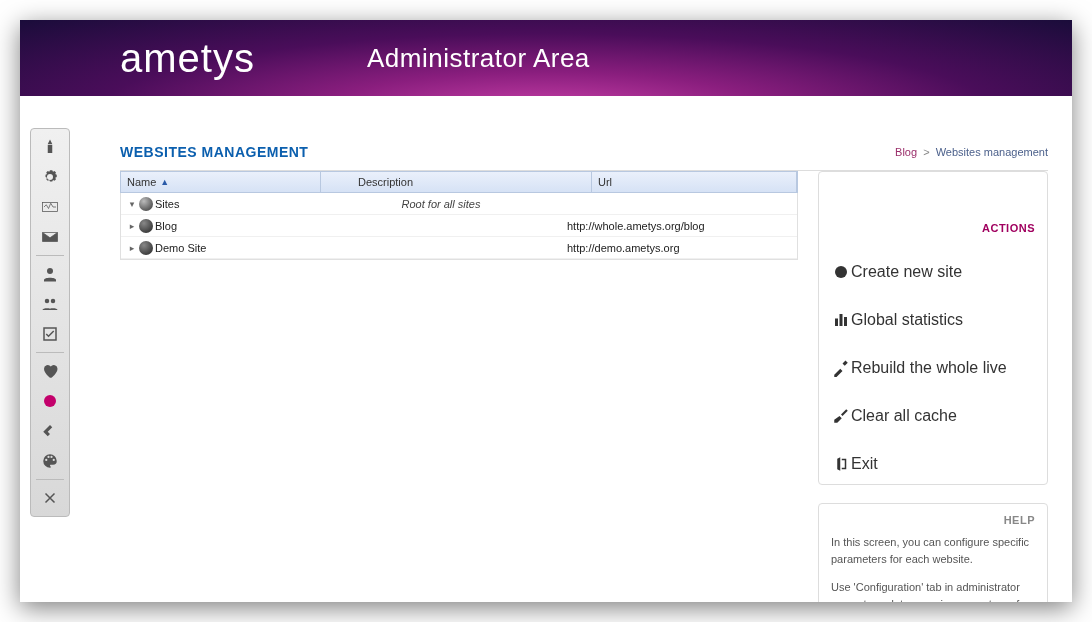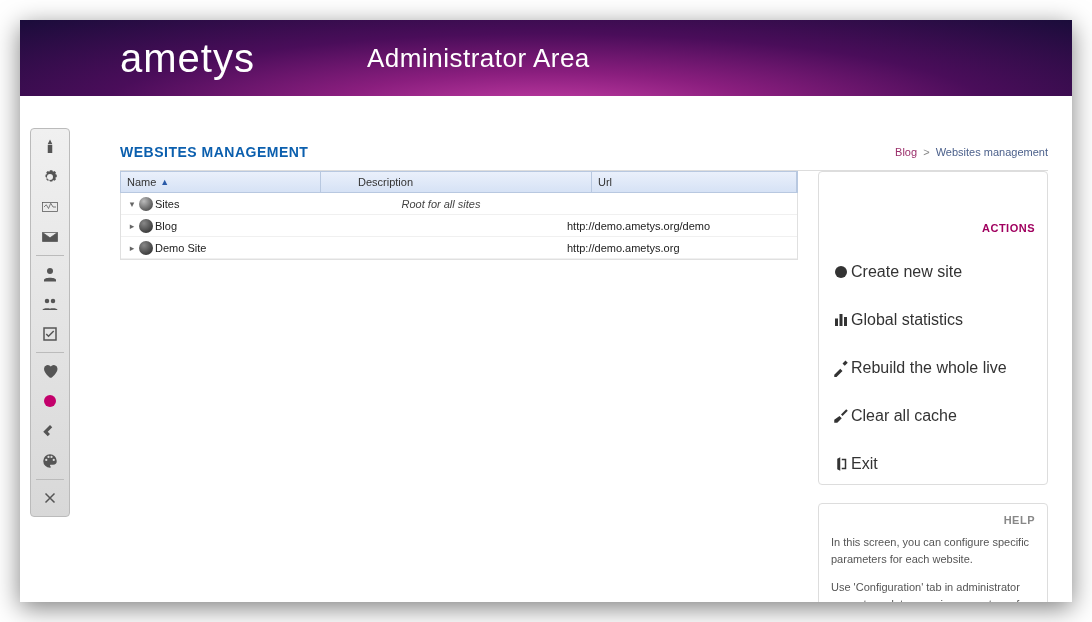--- a/index.html
+++ b/index.html
@@ -286,21 +286,21 @@
               <div class="cell cell-url"></div>
             </div>
 
             <div class="tree-row">
               <div class="cell cell-name depth-1">
                 <span class="tree-toggle">▸</span>
                 <span class="node-icon"></span>
                 <span>Blog</span>
               </div>
               <div class="cell cell-desc"></div>
-              <div class="cell cell-url">http://demo.ametys.org/demo</div>
+              <div class="cell cell-url">http://whole.ametys.org/blog</div>
             </div>
 
             <div class="tree-row">
               <div class="cell cell-name depth-1">
                 <span class="tree-toggle">▸</span>
                 <span class="node-icon"></span>
                 <span>Demo Site</span>
               </div>
               <div class="cell cell-desc"></div>
               <div class="cell cell-url">http://demo.ametys.org</div>

